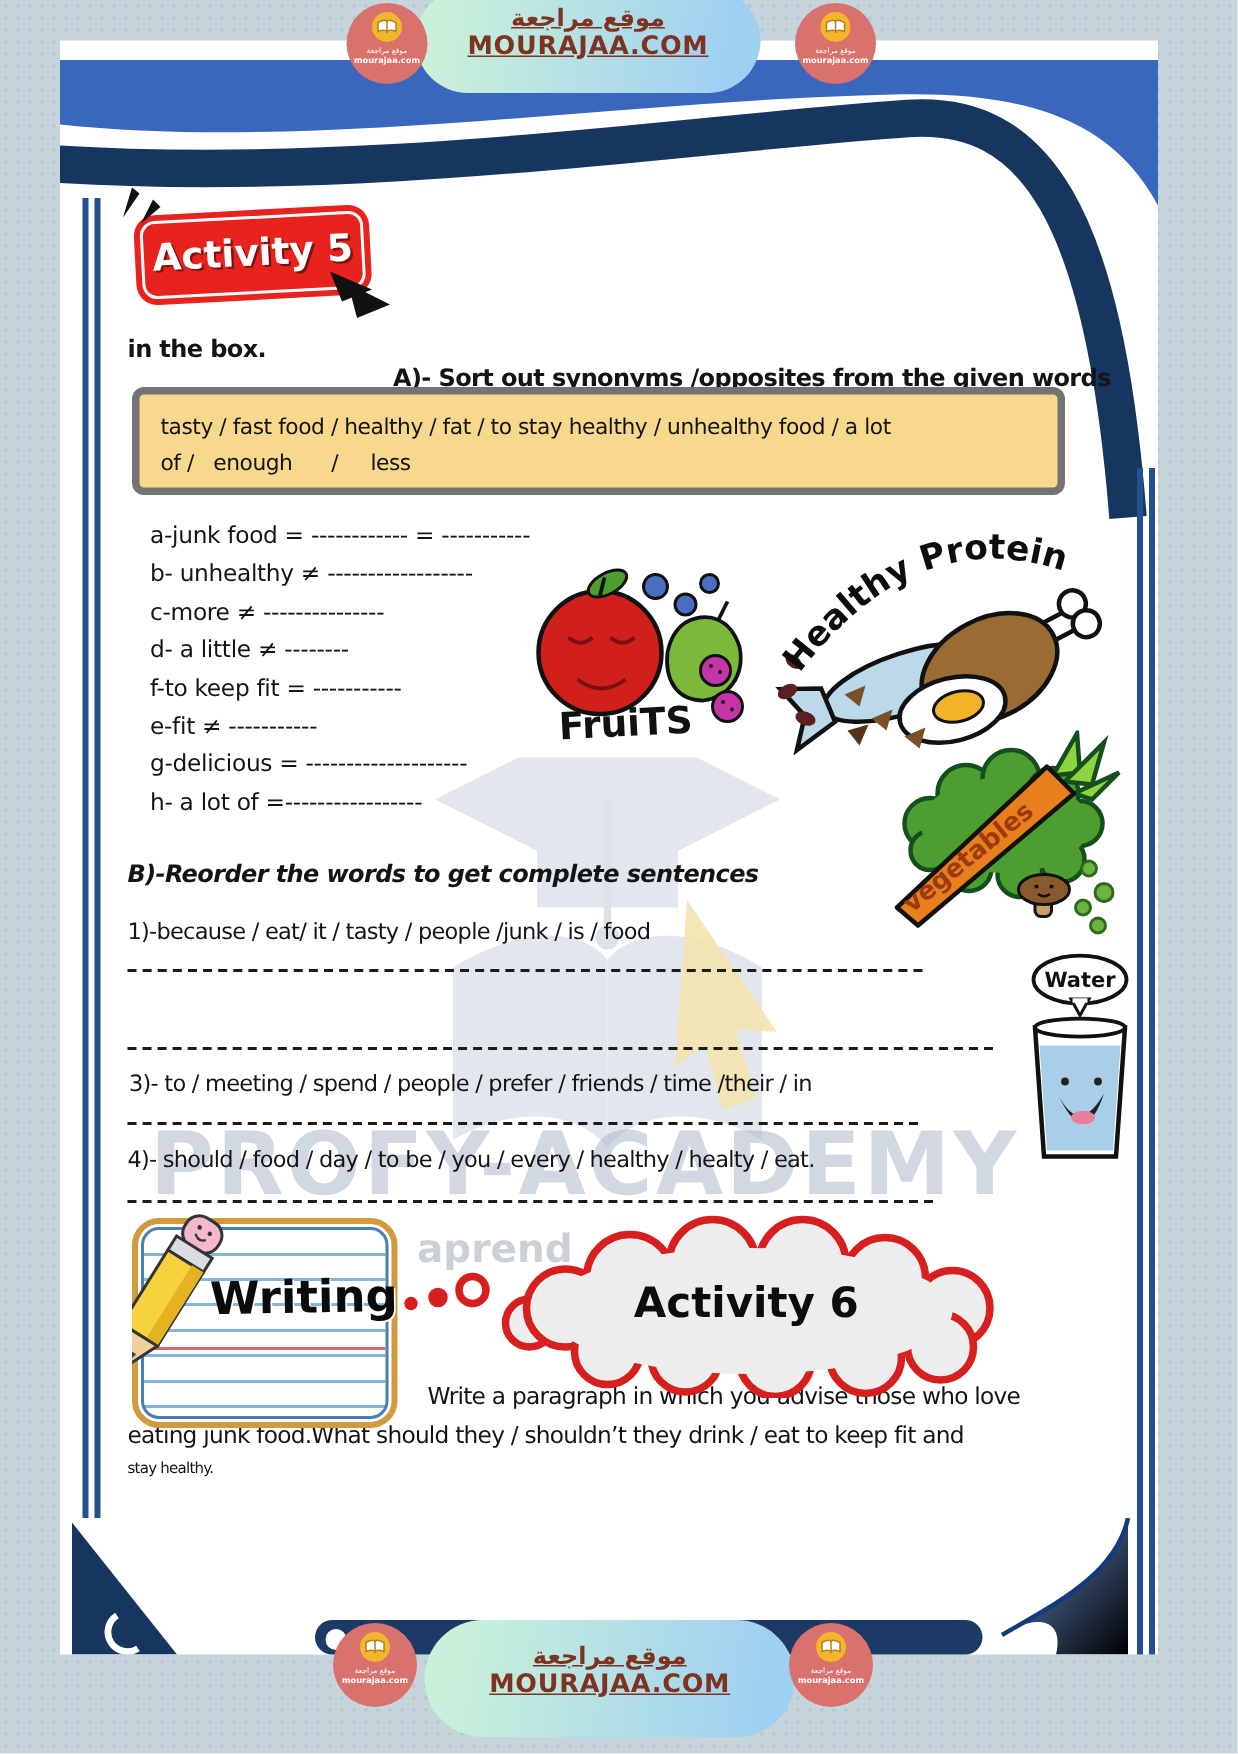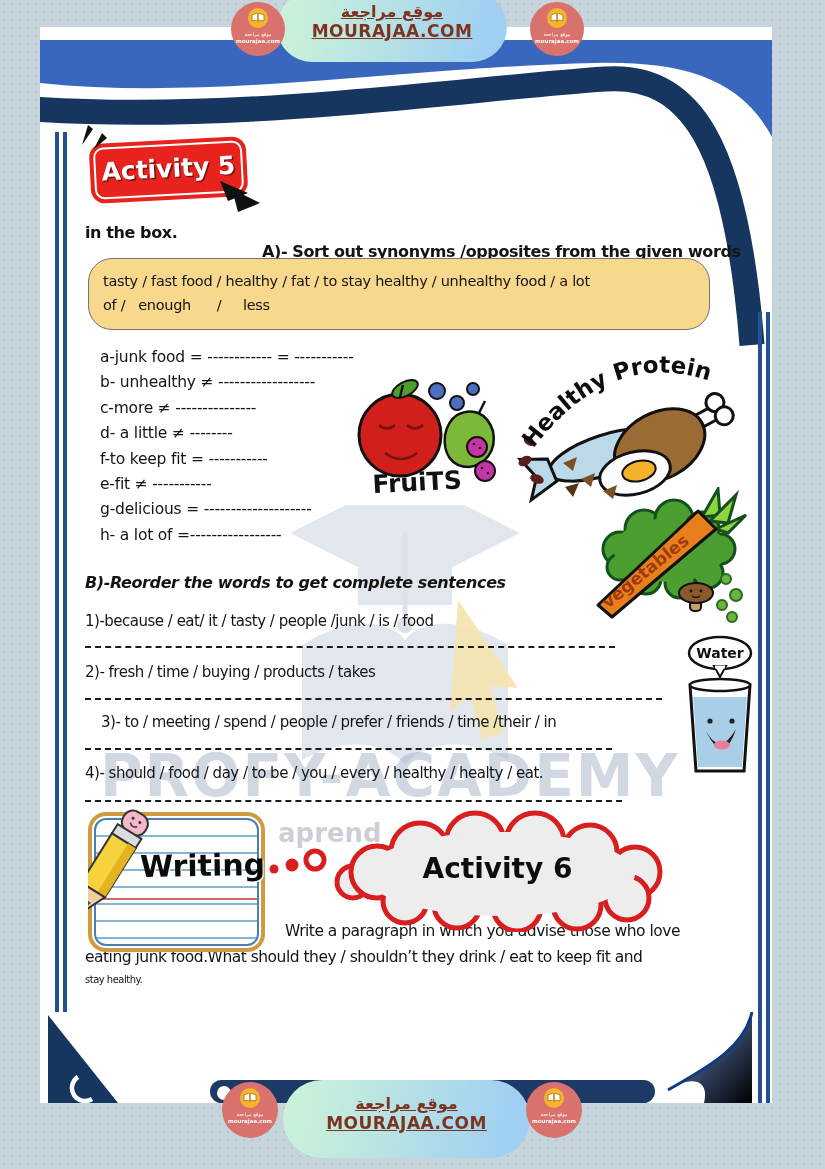--- a/index.html
+++ b/index.html
@@ -52,21 +52,21 @@
     content:""; position:absolute; inset:4px; border:2.5px solid #ffffff; border-radius:10px;
   }
   .act5 span{
     position:absolute; left:0; right:0; top:14px; text-align:center;
     font-size:25px; font-weight:bold; color:#fff;
     text-shadow:1.5px 1.5px 0 #7d120f;
   }
 
   .wordbox{
     position:absolute; left:48px; top:231px; width:622px; height:72px;
-    background:#f7d88d; border:1px solid #737373; border-radius:24px;
+    background:#f7d88d; border:5px solid #737373; border-radius:8px;
     padding:10px 14px; z-index:2;
   }
   .wordbox div{ font-size:14.5px; letter-spacing:-0.3px; line-height:24px; color:#141414; white-space:pre; }
 
   
   .writingbox{
     position:absolute; left:48px; top:785px; width:177px; height:140px;
     border:4px solid #d19a3f; border-radius:18px; background:#fff; z-index:3;
   }
   .writingbox .inner{
@@ -255,24 +255,23 @@
       <circle cx="54" cy="88" r="2.6" fill="#222"></circle>
     <path d="M28,98 Q42,124 58,96 Q46,132 30,102 Z" fill="#222"></path>
     <ellipse cx="44" cy="112" rx="8" ry="4.5" fill="#e87f9a"></ellipse>
   </svg>
 
   <div class="abs txt instr" style="left:45px;top:546px;z-index:2;font-style:italic;">B)-Reorder the words to get complete sentences</div>
 
   <div class="abs txt sentence" style="left:45px;top:585px;z-index:2;">1)-because / eat/ it / tasty / people /junk  / is / food</div>
   <div class="abs dashline" style="left:45px;top:619px;width:530px;z-index:2;"></div>
 
-  <div class="abs txt sentence" style="left:45px;top:636px;z-index:2;">2)-  fresh / time  / buying / products / takes</div>
   <div class="abs dashline" style="left:45px;top:671px;width:577px;z-index:2;"></div>
 
-  <div class="abs txt sentence" style="left:61px;top:686px;z-index:2;">3)- to / meeting / spend /  people / prefer / friends / time /their / in</div>
+  <div class="abs txt sentence" style="left:46px;top:686px;z-index:2;">3)- to / meeting / spend /  people / prefer / friends / time /their / in</div>
   <div class="abs dashline" style="left:45px;top:721px;width:527px;z-index:2;"></div>
 
   <div class="abs txt sentence" style="left:45px;top:737px;z-index:2;">4)-  should / food / day / to be  / you / every / healthy / healty / eat.</div>
   <div class="abs dashline" style="left:45px;top:773px;width:537px;z-index:2;"></div>
 
   <div class="writingbox">
     <div class="inner">
       <div class="redline"></div>
     </div>
     <svg class="abs" style="left:-4px;top:-12px;" width="80" height="150" viewBox="0 0 80 150">

